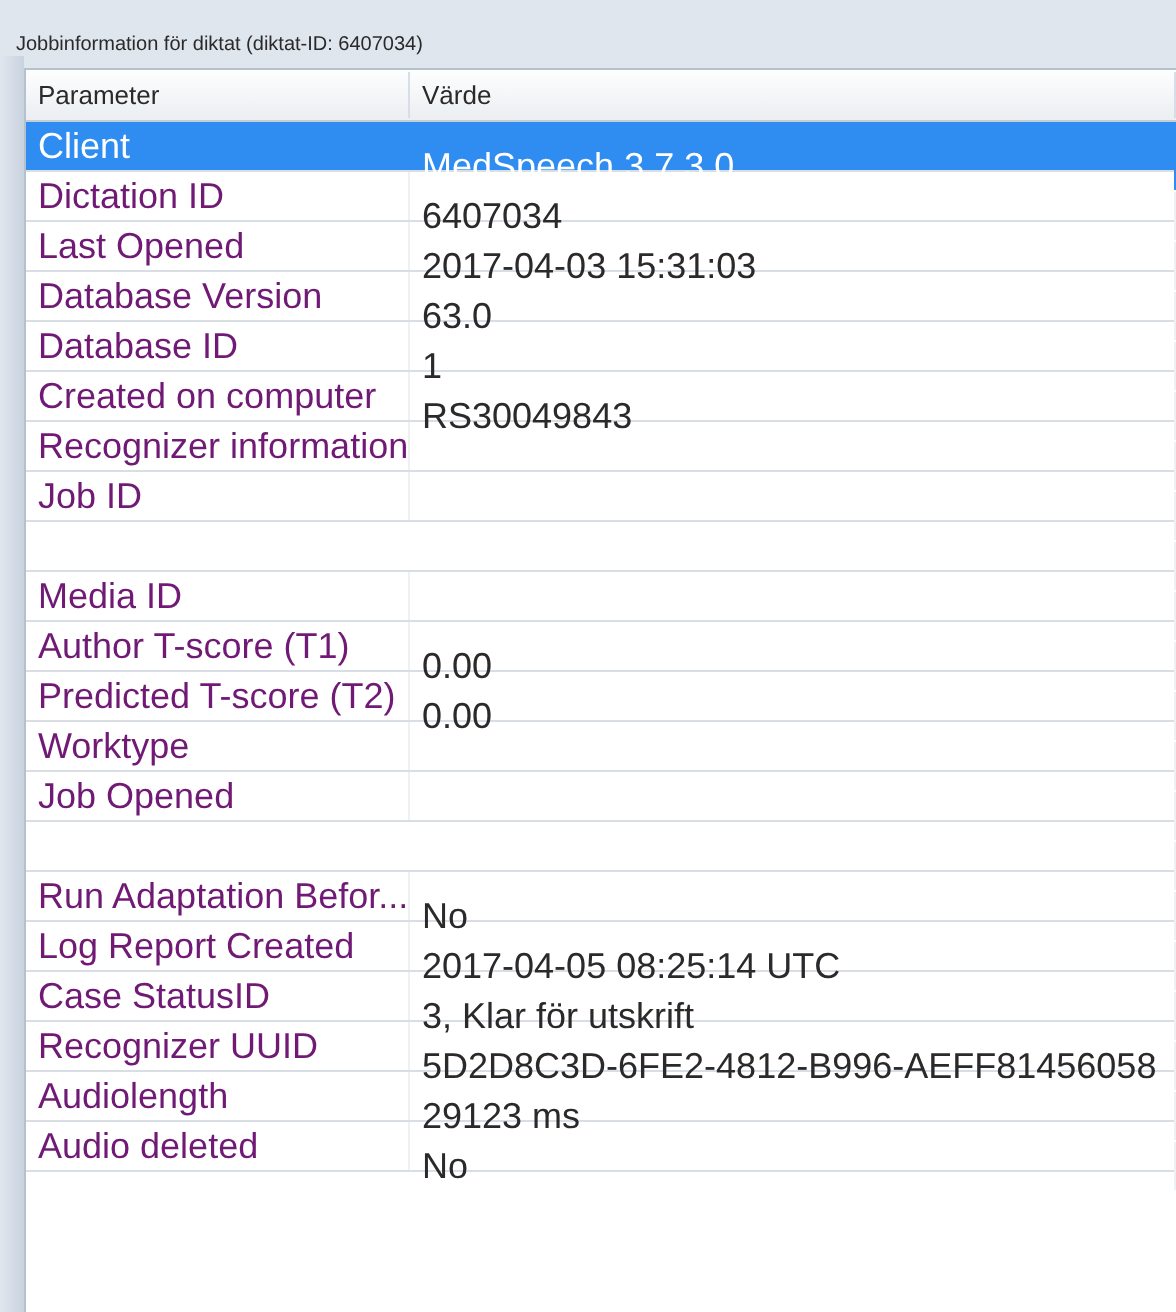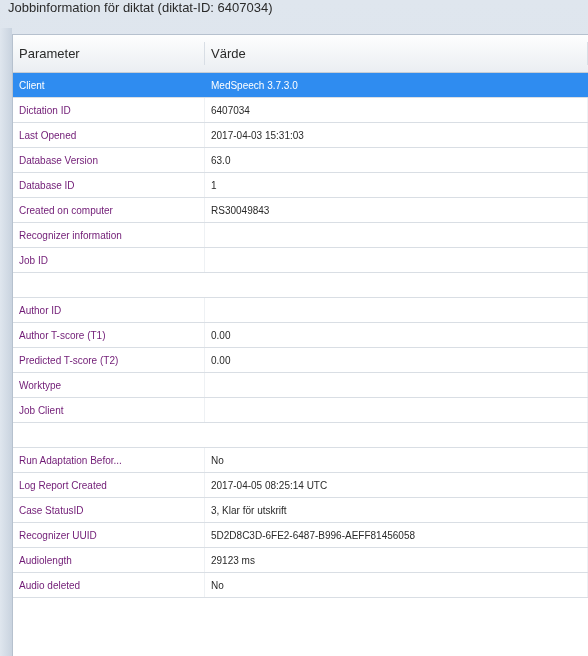--- a/index.html
+++ b/index.html
@@ -14,24 +14,24 @@
     position: relative;
   }
   .window-frame {
     position: absolute;
     left: 0; top: 0; right: 0; bottom: 0;
     background: linear-gradient(to bottom, #dfe6ee 0%, #d6dfe9 100%);
   }
   .title-bar {
     height: 28px;
     display: flex;
-    align-items: flex-start;
+    align-items: flex-end;
     padding-left: 8px;
     color: #2a2a2a;
-    font-size: 13px;
+    font-size: 10px;
   }
   .left-gutter {
     position: absolute;
     left: 0; top: 28px; bottom: 0;
     width: 12px;
     background: linear-gradient(to right, #dfe6ee, #c9d3df);
   }
   .inner-panel {
     position: absolute;
     left: 12px; top: 34px; right: 0; bottom: 0;
@@ -39,21 +39,21 @@
     border: 1px solid #b6c1ce;
     border-right: none;
     border-bottom: none;
     display: flex;
     flex-direction: column;
   }
   .grid-header {
     display: flex;
     background: linear-gradient(to bottom, #fdfefe 0%, #ebeef2 100%);
     border-bottom: 1px solid #c6cdd5;
-    height: 38px;
+    height: 26px;
     align-items: center;
   }
   .grid-header .col {
     padding: 4px 6px;
     font-size: 13px;
     color: #2a2a2a;
     border-right: 1px solid #d8dee5;
     display: flex;
     align-items: center;
   }
@@ -63,30 +63,30 @@
     flex: 1;
     overflow-y: auto;
   }
   .grid-row {
     display: flex;
     height: 25px;
     border-bottom: 1px solid #d9dee4;
   }
   .grid-row .cell {
     padding: 12px 6px;
-    font-size: 10px;
+    font-size: 18px;
     border-right: 1px solid #eef1f4;
     display: flex;
     align-items: center;
     white-space: nowrap;
     overflow: hidden;
     text-overflow: ellipsis;
   }
   .grid-row .cell.col-param { color: #701a75; }
-  .grid-row .cell.col-value { color: #2a2a2a; }
+  .grid-row .cell.col-value { color: #2a2a2a; margin-top: 10px; }
   .grid-row.selected {
     background: #2f8cf0;
     color: #ffffff;
   }
   .grid-row.selected .cell {
     color: #ffffff;
     border-right-color: #2f8cf0;
   }
 </style>
 </head>
@@ -137,57 +137,57 @@
           <div class="cell col-value"></div>
         </div>
         <div class="grid-row">
           <div class="cell col-param">Job ID</div>
           <div class="cell col-value"></div>
         </div>
         <div class="grid-row">
           <div class="cell col-value"></div>
         </div>
         <div class="grid-row">
-          <div class="cell col-param">Author ID</div>
+          <div class="cell col-param">Media ID</div>
           <div class="cell col-value"></div>
         </div>
         <div class="grid-row">
           <div class="cell col-param">Author T-score (T1)</div>
           <div class="cell col-value">0.00</div>
         </div>
         <div class="grid-row">
           <div class="cell col-param">Predicted T-score (T2)</div>
           <div class="cell col-value">0.00</div>
         </div>
         <div class="grid-row">
           <div class="cell col-param">Worktype</div>
           <div class="cell col-value"></div>
         </div>
         <div class="grid-row">
-          <div class="cell col-param">Job Client</div>
+          <div class="cell col-param">Job Opened</div>
           <div class="cell col-value"></div>
         </div>
         <div class="grid-row">
           <div class="cell col-value"></div>
         </div>
         <div class="grid-row">
           <div class="cell col-param">Run Adaptation Befor...</div>
           <div class="cell col-value">No</div>
         </div>
         <div class="grid-row">
           <div class="cell col-param">Log Report Created</div>
           <div class="cell col-value">2017-04-05 08:25:14 UTC</div>
         </div>
         <div class="grid-row">
           <div class="cell col-param">Case StatusID</div>
           <div class="cell col-value">3, Klar för utskrift</div>
         </div>
         <div class="grid-row">
           <div class="cell col-param">Recognizer UUID</div>
-          <div class="cell col-value">5D2D8C3D-6FE2-6487-B996-AEFF81456058</div>
+          <div class="cell col-value">5D2D8C3D-6FE2-4812-B996-AEFF81456058</div>
         </div>
         <div class="grid-row">
           <div class="cell col-param">Audiolength</div>
           <div class="cell col-value">29123 ms</div>
         </div>
         <div class="grid-row">
           <div class="cell col-param">Audio deleted</div>
           <div class="cell col-value">No</div>
         </div>
       </div>

